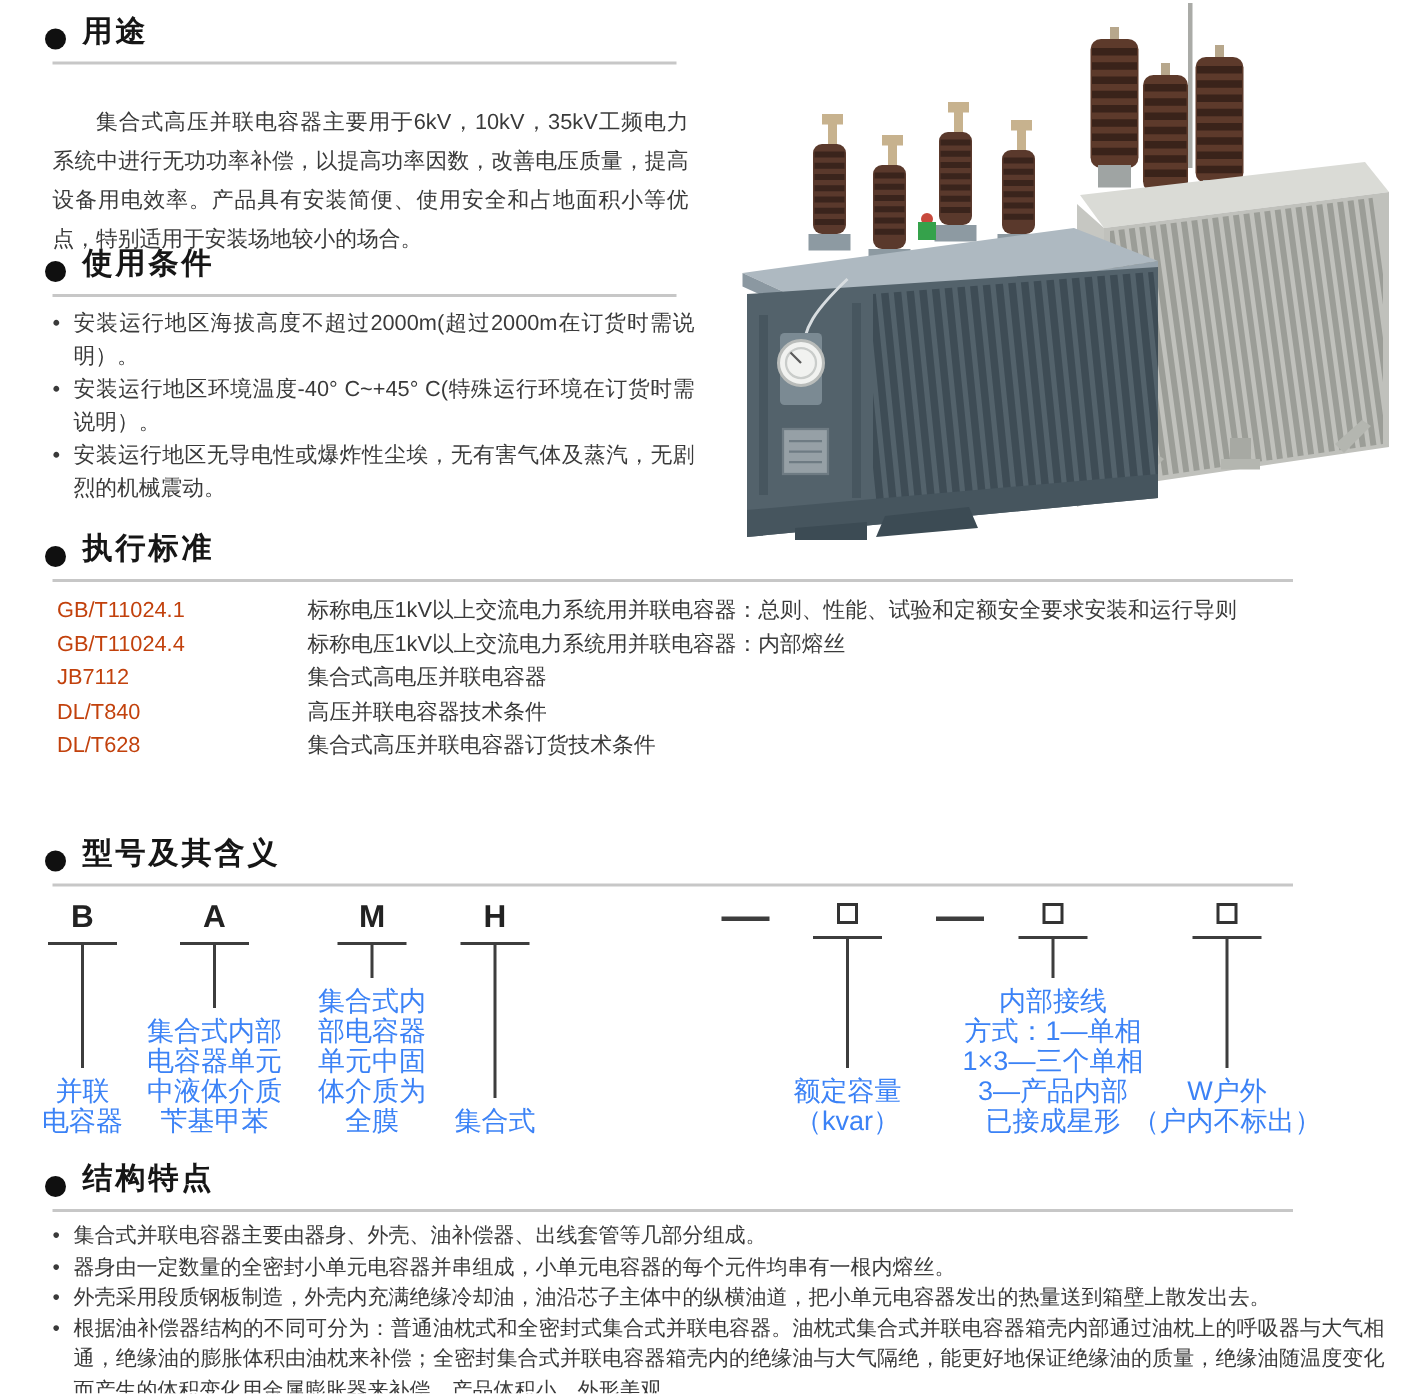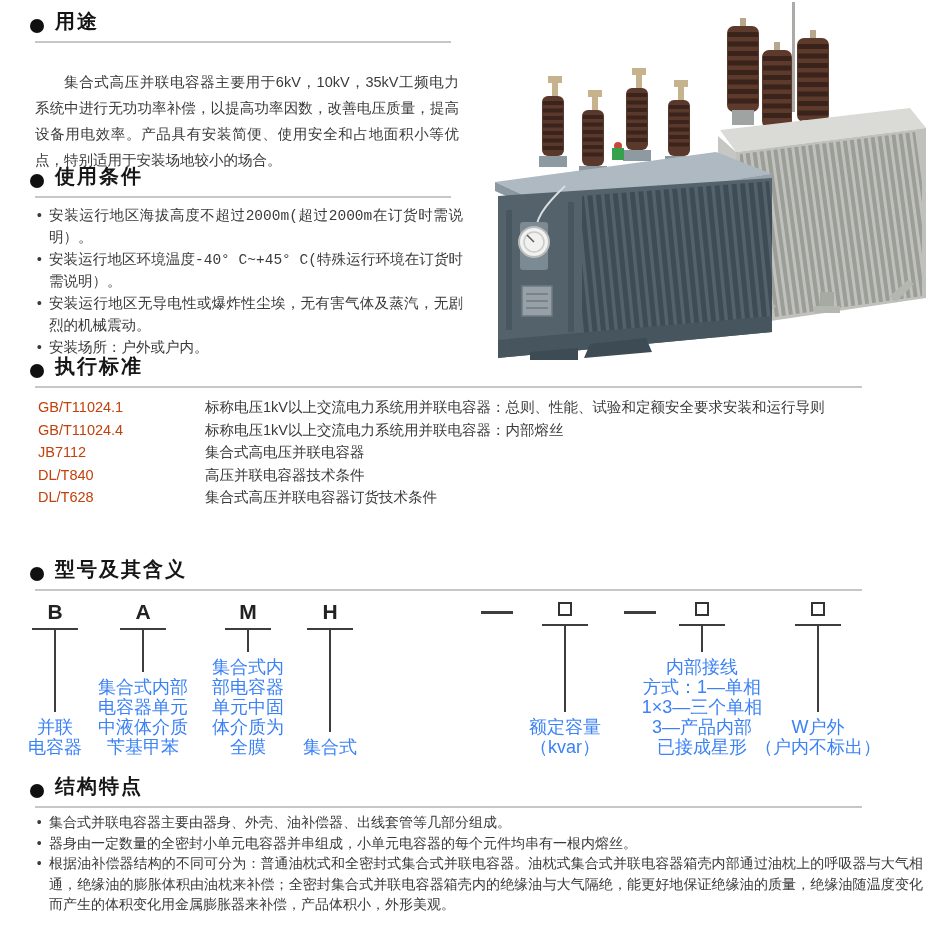--- a/index.html
+++ b/index.html
@@ -16,21 +16,21 @@
   .rule-wide{width:827px;}
   .h1{top:9px}.r1{top:41px}
   .h2{top:164px}.r2{top:196px}
   .h3{top:354px}.r3{top:386px}
   .h4{top:557px}.r4{top:589px}
   .h5{top:774px}.r5{top:806px}
 
   
   .para{position:absolute;left:35px;top:54px;width:424px;font-size:14.5px;line-height:26px;
         text-indent:2em;text-align:justify;color:#3a3a3a;}
-  .blist{position:absolute;margin:0;padding:0;list-style:none;font-family:Liberation Mono, monospace;}
+  .blist{position:absolute;margin:0;padding:0;list-style:none;}
   .blist li{position:relative;padding-left:14px;text-align:justify;}
   .blist li::before{content:"\2022";position:absolute;left:0;top:0;}
   .list-cond{left:35px;top:205px;width:428px;font-size:14.5px;line-height:22px;}
   .list-struct{left:35px;top:813px;width:888px;font-size:14px;line-height:20.6px;}
 
   
   .stds{position:absolute;left:38px;top:396px;width:824px;font-size:14.5px;line-height:22.5px;}
   .std-row{display:flex;align-items:flex-start;}
   .std-code{flex:0 0 167px;color:#c2410c;}
   .std-desc{flex:1;text-align:left;}
@@ -172,21 +172,20 @@
 
   <div class="sec-head h2">
     <span class="sec-dot"></span>
     <h2 class="sec-title">使用条件</h2>
   </div>
   <div class="rule rule-narrow r2"></div>
   <ul class="blist list-cond">
     <li>安装运行地区海拔高度不超过2000m(超过2000m在订货时需说明）。</li>
     <li>安装运行地区环境温度-40° C~+45° C(特殊运行环境在订货时需说明）。</li>
     <li>安装运行地区无导电性或爆炸性尘埃，无有害气体及蒸汽，无剧烈的机械震动。</li>
-    <li>安装场所：户外或户内。</li>
   </ul>
 
   <div class="sec-head h3">
     <span class="sec-dot"></span>
     <h2 class="sec-title">执行标准</h2>
   </div>
   <div class="rule rule-wide r3"></div>
   <div class="stds">
     <div class="std-row">
       <div class="std-code">GB/T11024.1</div>
@@ -277,16 +276,17 @@
   </div>
 
   <div class="sec-head h5">
     <span class="sec-dot"></span>
     <h2 class="sec-title">结构特点</h2>
   </div>
   <div class="rule rule-wide r5"></div>
   <ul class="blist list-struct">
     <li>集合式并联电容器主要由器身、外壳、油补偿器、出线套管等几部分组成。</li>
     <li>器身由一定数量的全密封小单元电容器并串组成，小单元电容器的每个元件均串有一根内熔丝。</li>
+    <li>外壳采用段质钢板制造，外壳内充满绝缘冷却油，油沿芯子主体中的纵横油道，把小单元电容器发出的热量送到箱壁上散发出去。</li>
     <li>根据油补偿器结构的不同可分为：普通油枕式和全密封式集合式并联电容器。油枕式集合式并联电容器箱壳内部通过油枕上的呼吸器与大气相通，绝缘油的膨胀体积由油枕来补偿；全密封集合式并联电容器箱壳内的绝缘油与大气隔绝，能更好地保证绝缘油的质量，绝缘油随温度变化而产生的体积变化用金属膨胀器来补偿，产品体积小，外形美观。</li>
   </ul>
 
 </div>
 
 </body></html>

